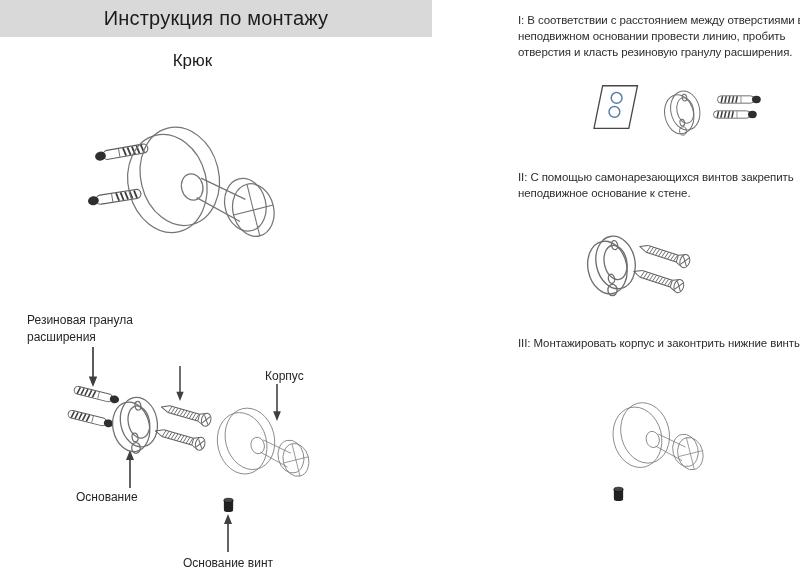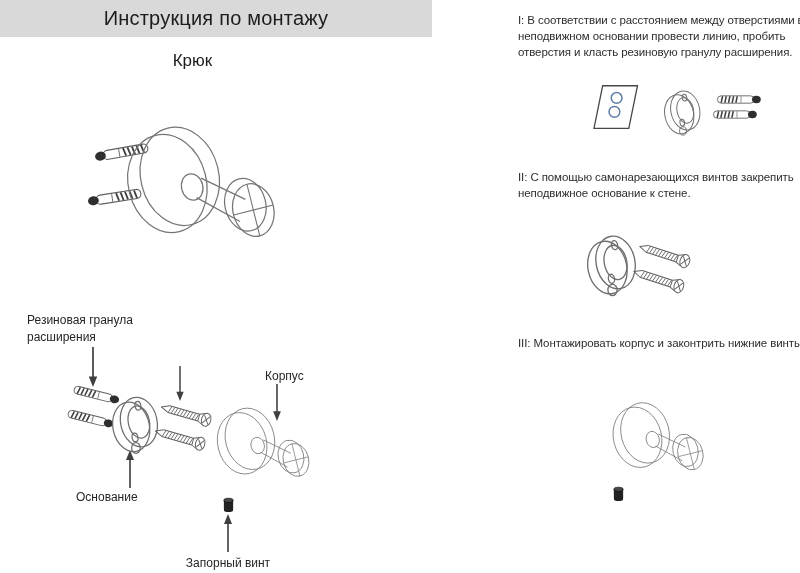--- a/index.html
+++ b/index.html
@@ -151,21 +151,21 @@
     </svg>
 
   <svg class="art up" style="left:125px;top:450px;" width="10" height="38" viewBox="0 0 10 40">
       <use href="#g-arrow-down"></use>
     </svg>
   <div id="label-base" class="abs part-label">Основание</div>
 
   <svg class="art up" style="left:223px;top:514px;" width="10" height="38" viewBox="0 0 10 40">
       <use href="#g-arrow-down"></use>
     </svg>
-  <div id="label-setscrew" class="abs part-label">Запорный винт</div>
+  <div id="label-setscrew" class="abs part-label">Основание винт</div>
 
   <div>
     <svg class="art rot14" style="left:72px;top:387px;" width="50" height="16" viewBox="0 0 64 18">
         <use href="#g-anchor"></use>
       </svg>
     <svg class="art rot14" style="left:66px;top:411px;" width="50" height="16" viewBox="0 0 64 18">
         <use href="#g-anchor"></use>
       </svg>
     <svg class="art" style="left:112px;top:391px;" width="48" height="66" viewBox="0 0 50 66">
         <use href="#g-ring"></use>

